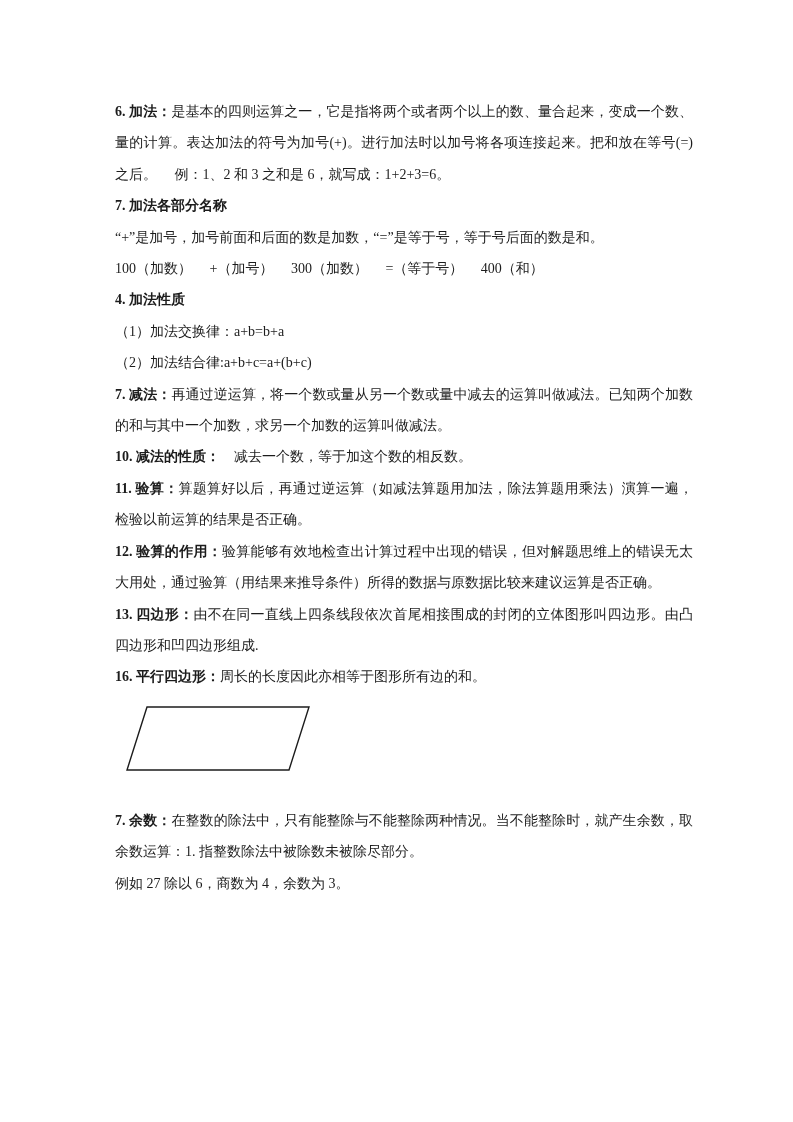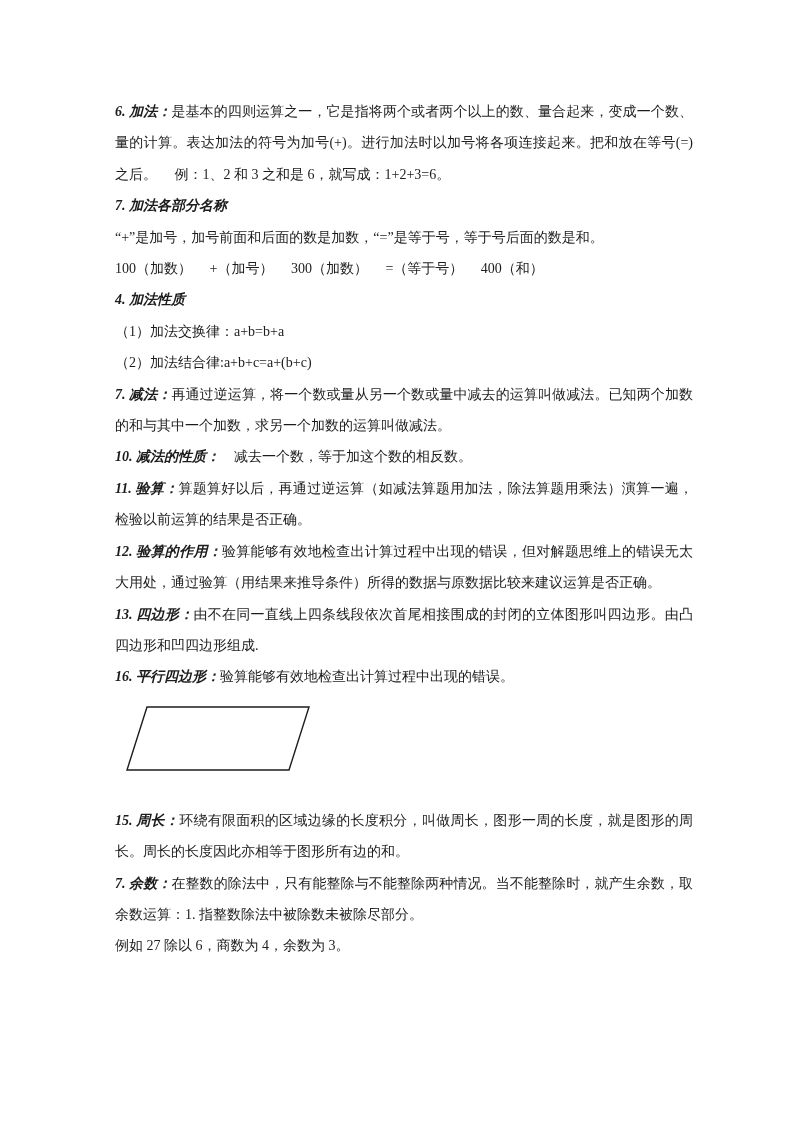--- a/index.html
+++ b/index.html
@@ -20,21 +20,20 @@
     line-height: 31.4px;
     text-align: justify;
     overflow: hidden;
   }
   p.para {
     margin: 0;
     padding: 0;
   }
   .term {
     font-weight: 700;
-    font-style: italic;
   }
   .figure-block {
     height: 112px;
     box-sizing: border-box;
     padding-top: 13px;
   }
   .figure-block svg {
     display: block;
     margin-left: 10px;
   }
@@ -61,28 +60,27 @@
   <p class="para"><span class="term">7. 减法：</span><span>再通过逆运算，将一个数或量从另一个数或量中减去的运算叫做减法。已知两个加数的和与其中一个加数，求另一个加数的运算叫做减法。</span></p>
 
   <p class="para"><span class="term">10. 减法的性质：</span><span>　减去一个数，等于加这个数的相反数。</span></p>
 
   <p class="para"><span class="term">11. 验算：</span><span>算题算好以后，再通过逆运算（如减法算题用加法，除法算题用乘法）演算一遍，检验以前运算的结果是否正确。</span></p>
 
   <p class="para"><span class="term">12. 验算的作用：</span><span>验算能够有效地检查出计算过程中出现的错误，但对解题思维上的错误无太大用处，通过验算（用结果来推导条件）所得的数据与原数据比较来建议运算是否正确。</span></p>
 
   <p class="para"><span class="term">13. 四边形：</span><span>由不在同一直线上四条线段依次首尾相接围成的封闭的立体图形叫四边形。由凸四边形和凹四边形组成.</span></p>
 
-  <p class="para"><span class="term">16. 平行四边形：</span><span>验算能够有效地检查出计算过程中出现的错误。</span></p>
+  <p class="para"><span class="term">16. 平行四边形：</span><span>周长的长度因此亦相等于图形所有边的和。</span></p>
 
   <div class="figure-block">
     <svg width="200" height="66" viewBox="0 0 200 66" aria-hidden="true">
       <polygon points="22,1 184,1 164,64 2,64" fill="none" stroke="#1c1c1c" stroke-width="1.4"></polygon>
     </svg>
   </div>
 
-  <p class="para"><span class="term">15. 周长：</span><span>环绕有限面积的区域边缘的长度积分，叫做周长，图形一周的长度，就是图形的周长。周长的长度因此亦相等于图形所有边的和。</span></p>
 
 
   <p class="para"><span class="term">7. 余数：</span><span>在整数的除法中，只有能整除与不能整除两种情况。当不能整除时，就产生余数，取余数运算：1. 指整数除法中被除数未被除尽部分。</span></p>
 
   <p class="para"><span class="term"></span><span>例如 27 除以 6，商数为 4，余数为 3。</span></p>
 
 </div>
 
 </body></html>

